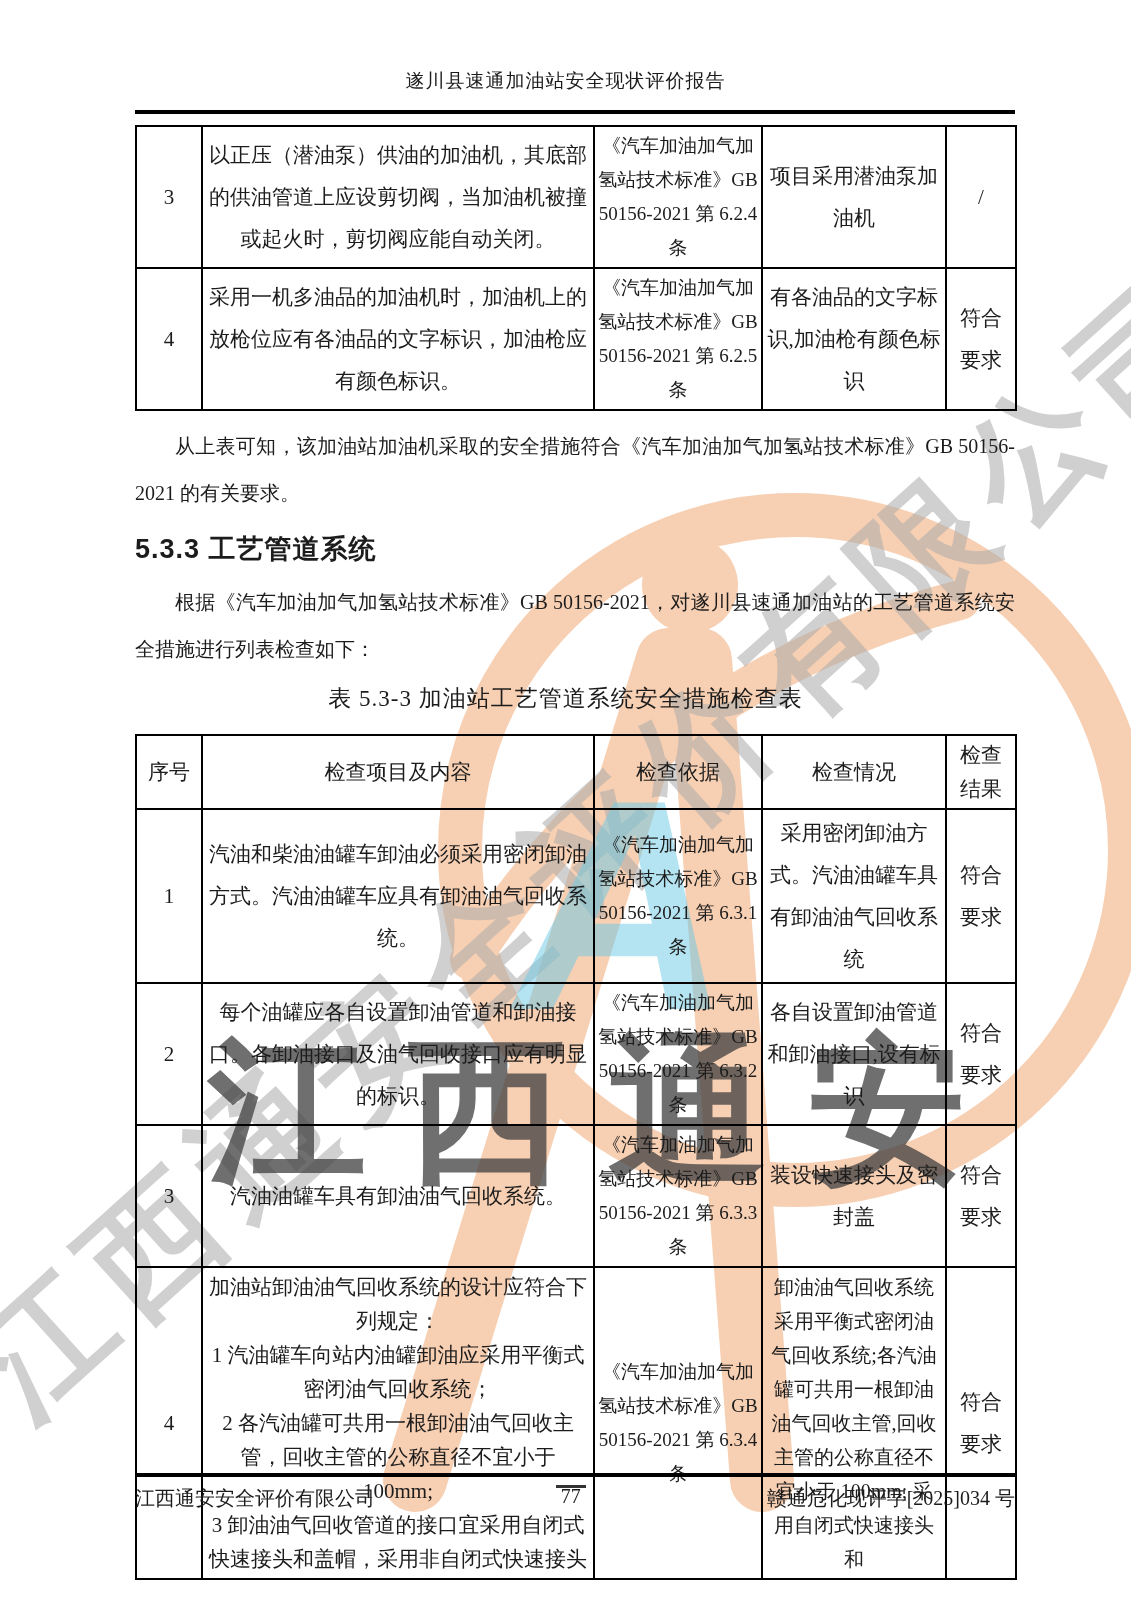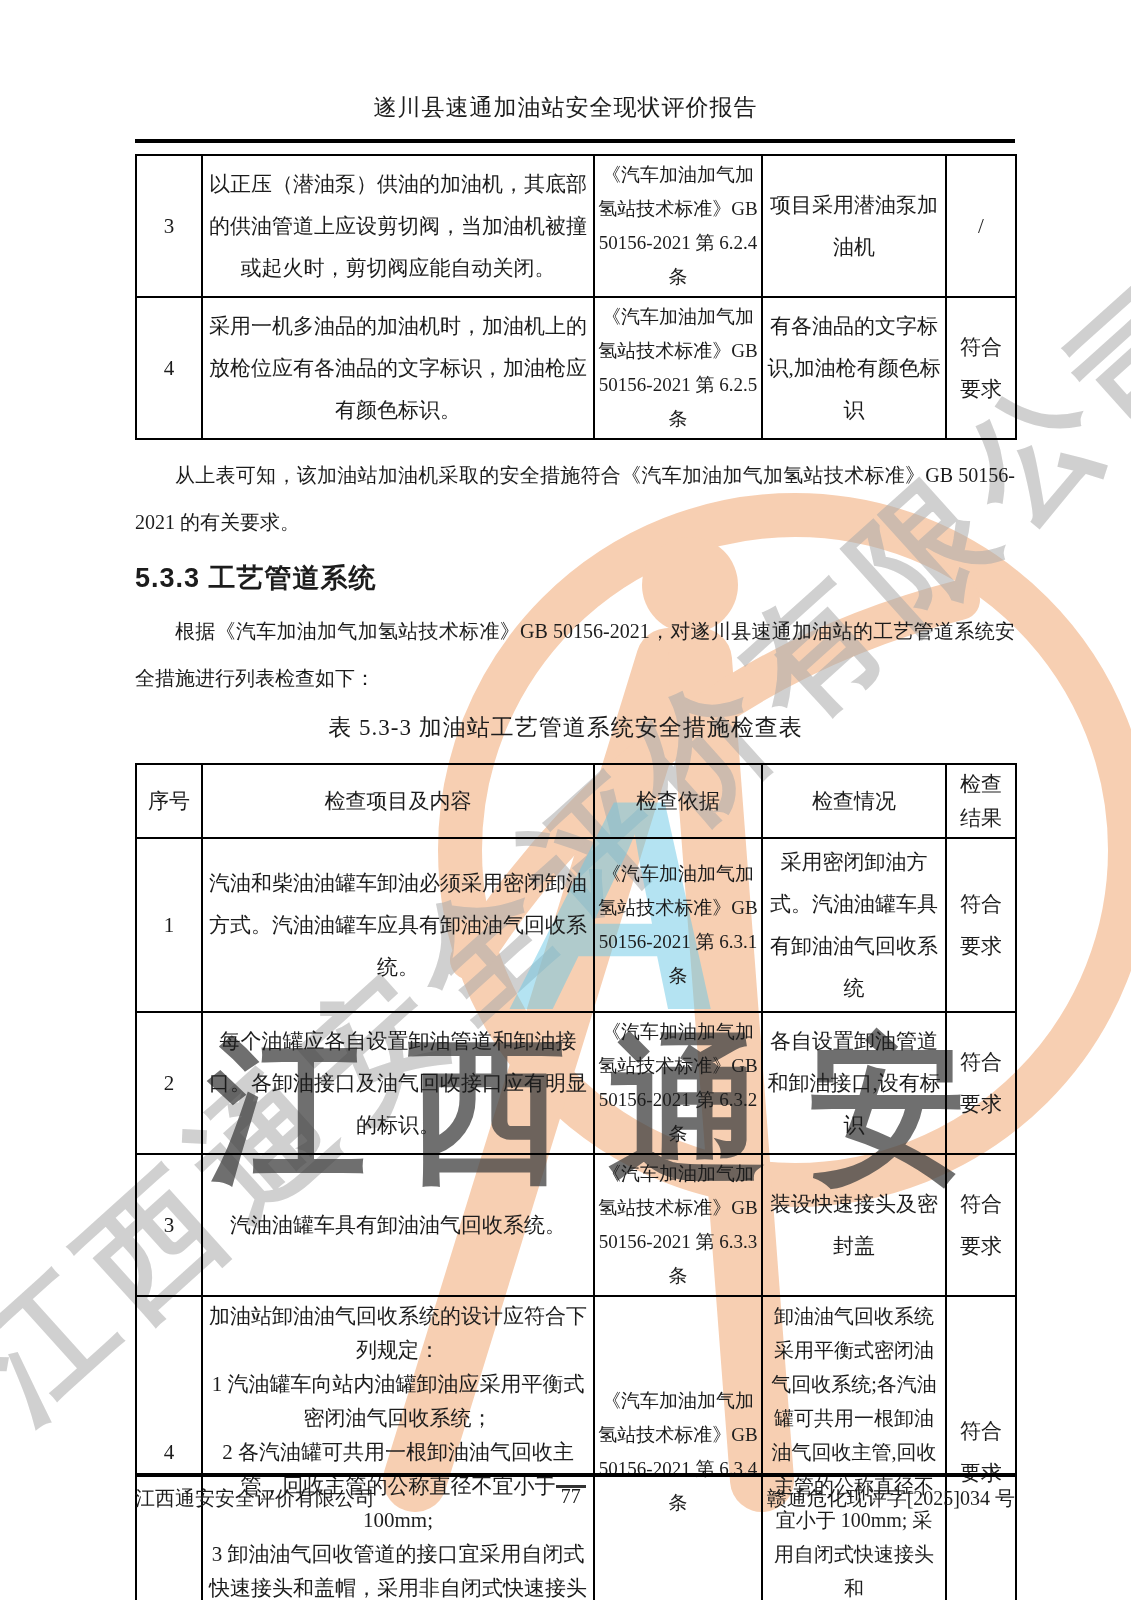--- a/index.html
+++ b/index.html
@@ -25,21 +25,21 @@
   }
   .wm-blue {
     position:absolute; top:905px; left:625px;
     transform:translate(-50%,-50%) skewX(-8deg);
     font-size:300px; font-weight:bold;
     color:#6cc9e6; opacity:.5; font-family:"Liberation Sans",sans-serif;
   }
   .wm-logo { position:absolute; top:0; left:0; opacity:.85; }
   
   .content { position:relative; z-index:1; }
-  .doc-header-title { padding-top:92px; text-align:center; font-size:23px; letter-spacing:1px; }
+  .doc-header-title { padding-top:68px; text-align:center; font-size:19px; letter-spacing:1px; }
   .header-rule { margin:16px 0 0 135px; width:880px; height:4px; background:#000; }
   .doc-footer { position:absolute; left:135px; width:880px; top:1473px; }
   .footer-rule { width:100%; height:4px; background:#000; }
   .footer-row { display:flex; justify-content:space-between; align-items:flex-start; margin-top:8px; font-size:20px;gap:20px; }
   .footer-page { text-align:center; position:relative; padding-top:0; }
   .footer-page::before { content:""; position:absolute; top:0; left:50%; transform:translateX(-50%); width:30px; height:3px; background:#333; }
   
   table { border-collapse:collapse; table-layout:fixed; width:880px; margin-left:135px; }
   td, th { border:2px solid #000; text-align:center; vertical-align:middle; font-weight:normal;
            font-size:21px; line-height:42px; padding:2px 3px; overflow:hidden; }

